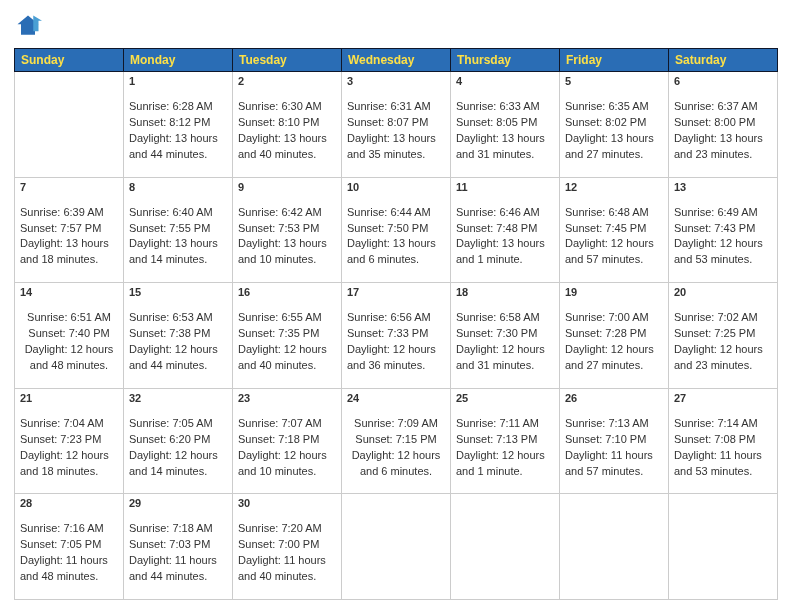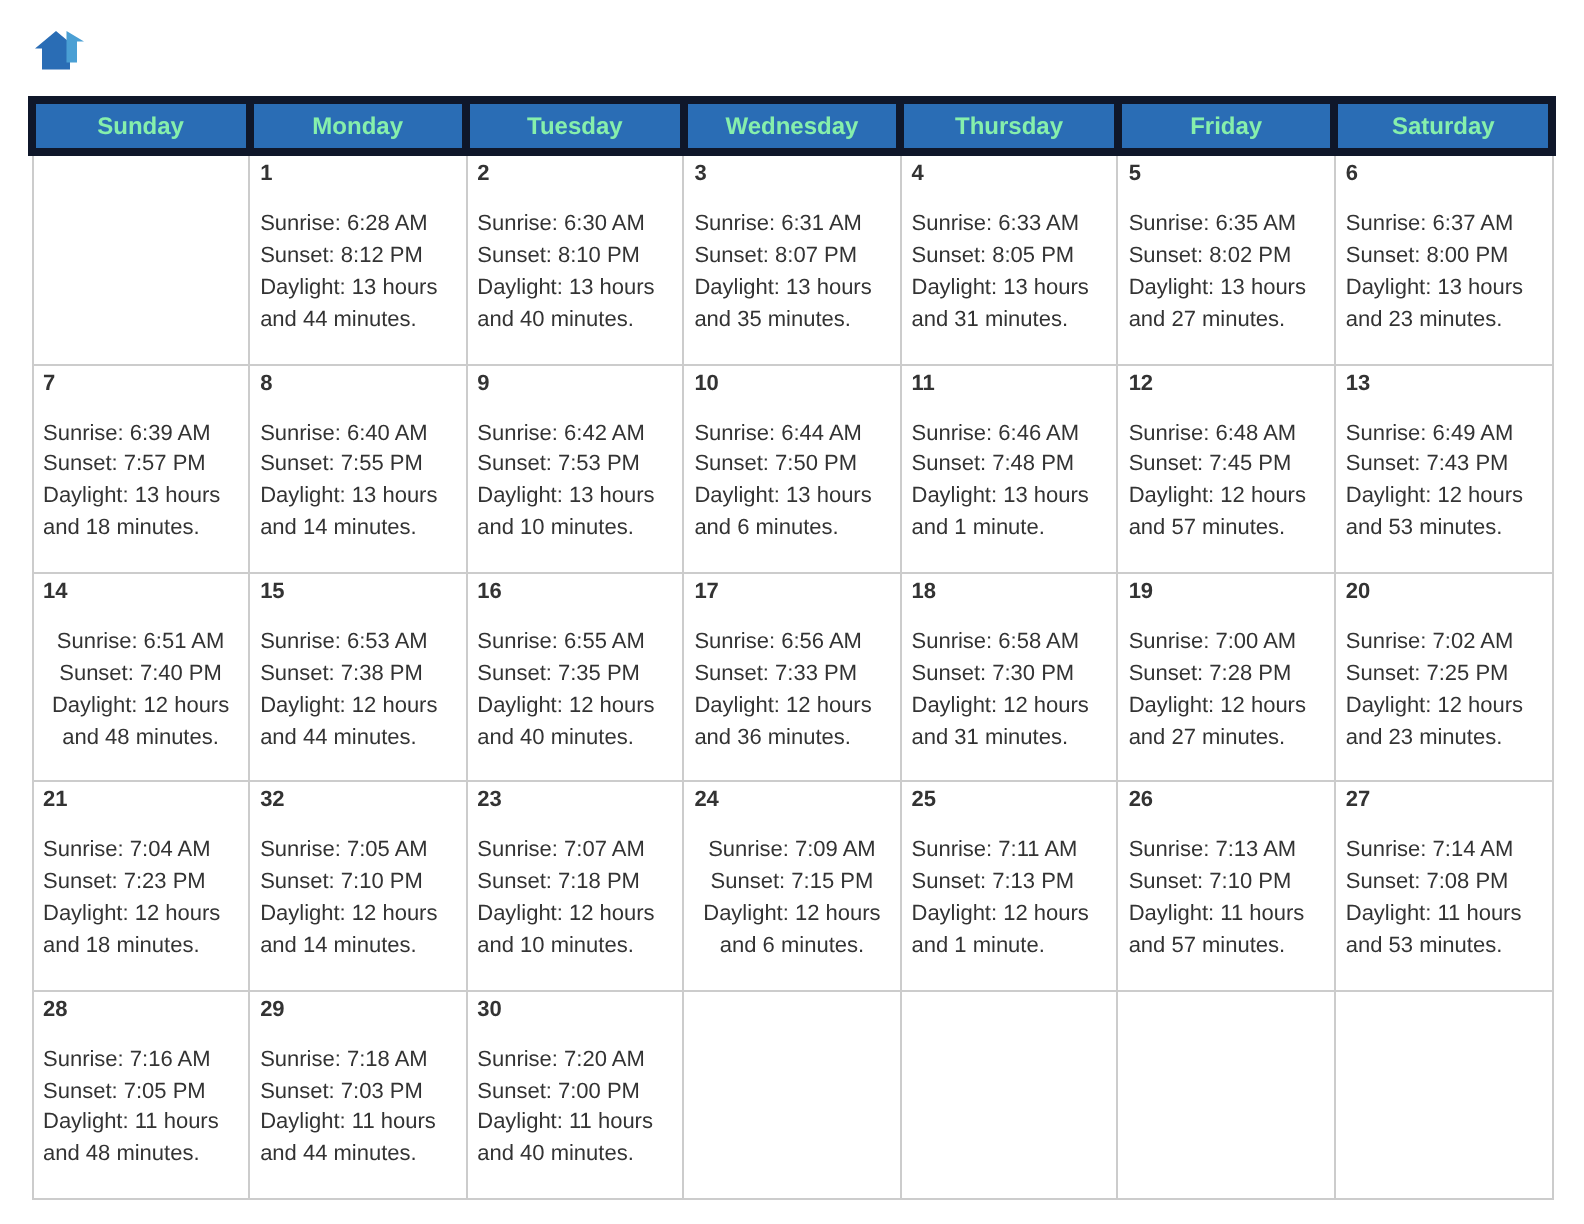--- a/index.html
+++ b/index.html
@@ -56,26 +56,26 @@
     }
     .calendar {
       flex: 1;
       border: 1px solid #ccc;
       border-collapse: collapse;
       width: 100%;
       table-layout: fixed;
     }
     .calendar th {
       background-color: #2a6db5;
-      color: #86efac;
-      text-align: center;
+      color: #fde047;
+      text-align: left;
       padding: 4px 6px;
       font-size: 12px;
       font-weight: bold;
-      border: 4px solid #0f172a;
+      border: 1px solid #0f172a;
     }
     .calendar td {
       vertical-align: top;
       padding: 3px 5px;
       border: 1px solid #ccc;
       font-size: 9.5px;
       color: #333;
       height: 85px;
     }
     .day-number {
@@ -279,21 +279,21 @@
           <td>
             <span class="day-number">21</span>
             <div class="cell-content" style="white-space: pre-line;">Sunrise: 7:04 AM
 Sunset: 7:23 PM
 Daylight: 12 hours
 and 18 minutes.</div>
           </td>
           <td>
             <span class="day-number">32</span>
             <div class="cell-content" style="white-space: pre-line;">Sunrise: 7:05 AM
-Sunset: 7:10 PM
+Sunset: 6:20 PM
 Daylight: 12 hours
 and 14 minutes.</div>
           </td>
           <td>
             <span class="day-number">23</span>
             <div class="cell-content" style="white-space: pre-line;">Sunrise: 7:07 AM
 Sunset: 7:18 PM
 Daylight: 12 hours
 and 10 minutes.</div>
           </td>

